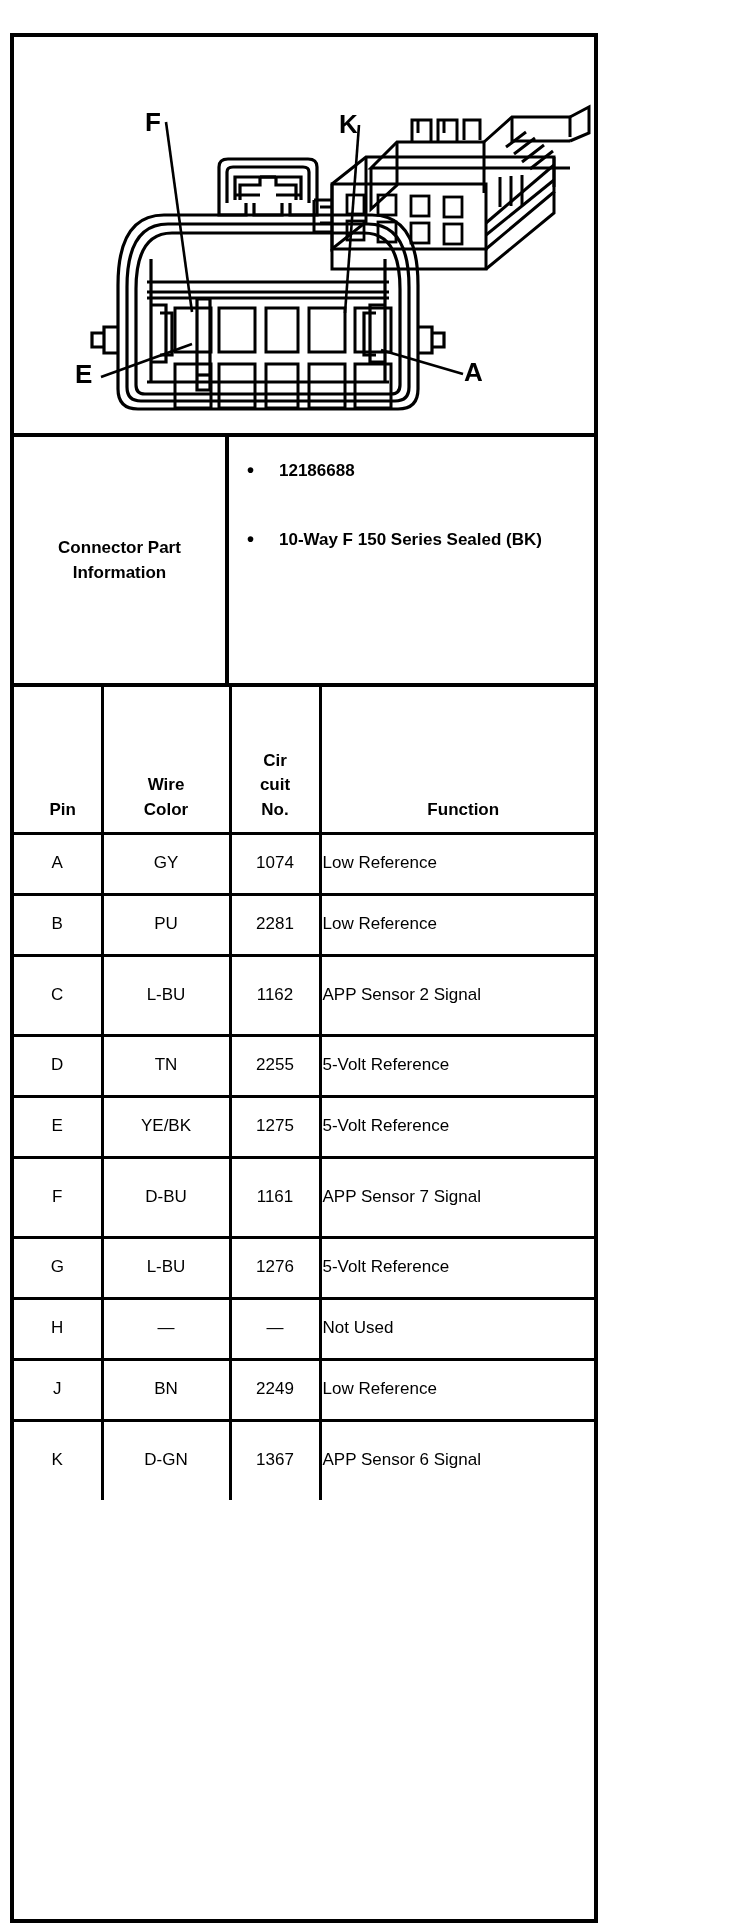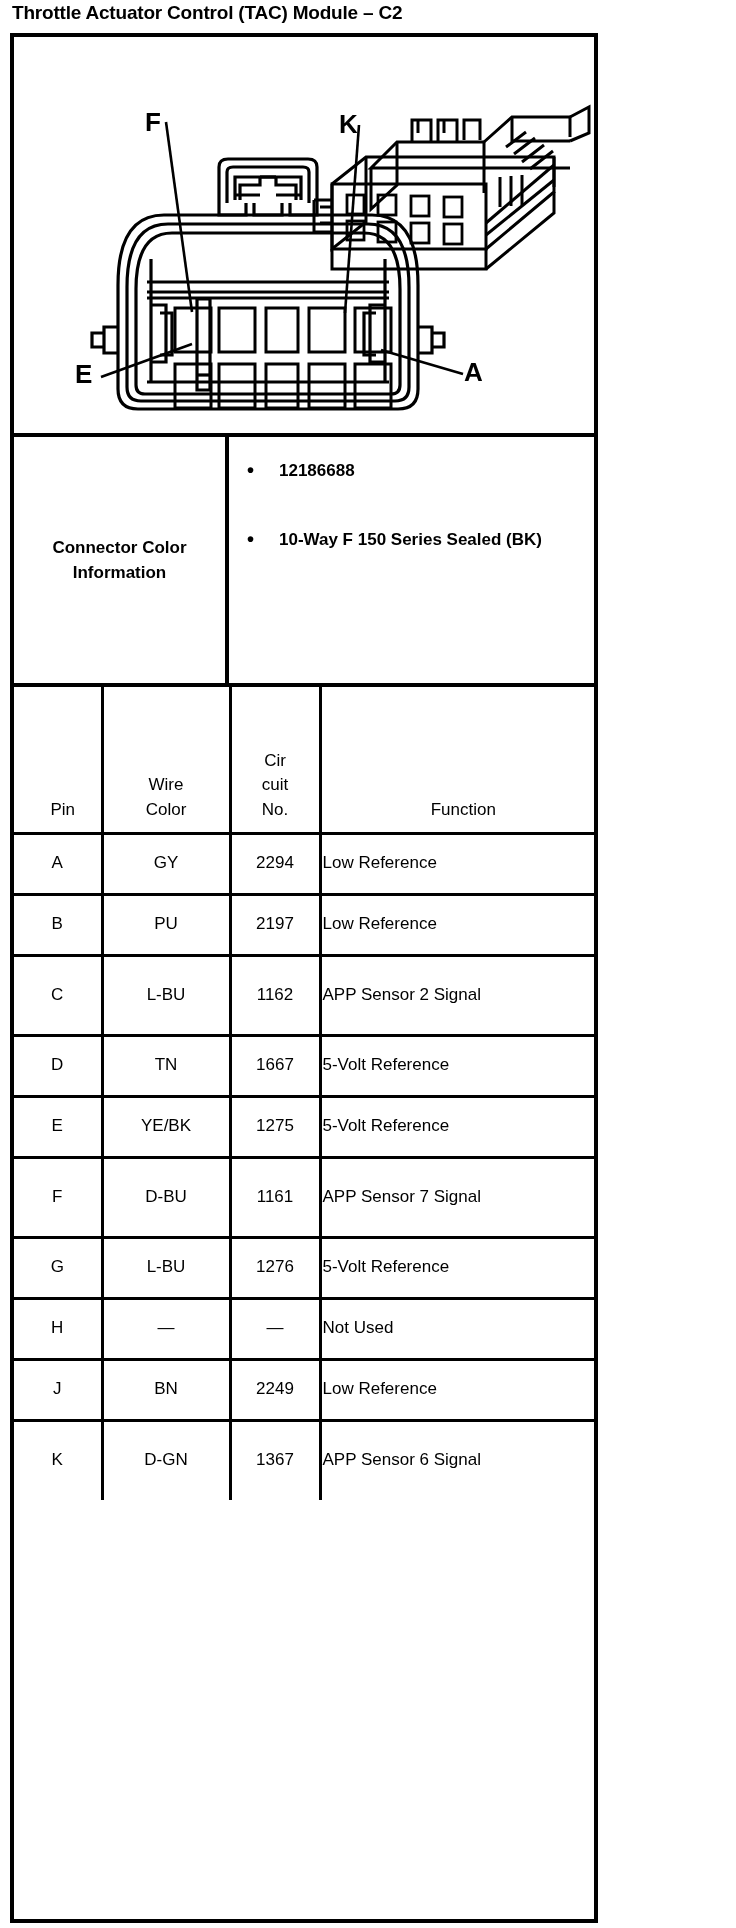--- a/index.html
+++ b/index.html
@@ -133,21 +133,21 @@
     border-bottom: 3px solid #000;
     box-sizing: border-box;
     font-size: 17px;
     vertical-align: middle;
   }
   table.pins th:last-child, table.pins td:last-child {
     border-right: none;
     margin-left: 40px;
   }
   table.pins thead th {
-    font-weight: normal;
+    font-weight: bold;
     text-align: center;
     height: 146px;
     vertical-align: bottom;
     padding-bottom: 9px;
     line-height: 1.45;
   }
   table.pins thead th.hdr-pin,
   table.pins thead th.hdr-func {
     vertical-align: bottom;
     padding-left: 12px;
@@ -160,21 +160,20 @@
   table.pins td.ctr { text-align: center; }
   table.pins td.fn  { text-align: left; }
   table.pins tr.tall td { height: 80px; }
   table.pins tbody tr:last-child td { border-bottom: none; }
 </style>
 </head>
 <body>
 
 <div class="page">
 
-  <div class="title">Throttle Actuator Control (TAC) Module – C2</div>
 
   <div class="frame">
 
     <div class="illus">
 
       <svg width="580" height="400" viewBox="0 0 580 400">
         <g fill="none" stroke="#000" stroke-width="3.2" stroke-linejoin="miter" stroke-linecap="butt">
 
           <g stroke-width="3">
 
@@ -285,21 +284,21 @@
         </g>
       </svg>
 
       <div class="calloutletter" style="left:131px; top:70px;">F</div>
       <div class="calloutletter" style="left:325px; top:72px;">K</div>
       <div class="calloutletter" style="left:61px; top:322px;">E</div>
       <div class="calloutletter" style="left:450px; top:320px;">A</div>
     </div>
 
     <div class="cpi">
-      <div class="cpi-label">Connector Color Information</div>
+      <div class="cpi-label">Connector Part Information</div>
       <div class="cpi-body">
         <div class="cpi-item">
           <span class="bullet">•</span>
           <span class="txt">12186688</span>
         </div>
         <div class="cpi-item">
           <span class="bullet">•</span>
           <span class="txt">10-Way F 150 Series Sealed (BK)</span>
         </div>
       </div>
@@ -325,39 +324,39 @@
               <span>cuit</span><br>
               <span>No.</span>
             </th>
             <th class="hdr-func">Function</th>
           </tr>
         </thead>
         <tbody>
             <tr>
               <td class="ctr">A</td>
               <td class="ctr">GY</td>
-              <td class="ctr">2294</td>
+              <td class="ctr">1074</td>
               <td class="fn">Low Reference</td>
             </tr>
             <tr>
               <td class="ctr">B</td>
               <td class="ctr">PU</td>
-              <td class="ctr">2197</td>
+              <td class="ctr">2281</td>
               <td class="fn">Low Reference</td>
             </tr>
             <tr class="tall">
               <td class="ctr">C</td>
               <td class="ctr">L-BU</td>
               <td class="ctr">1162</td>
               <td class="fn">APP Sensor 2 Signal</td>
             </tr>
             <tr>
               <td class="ctr">D</td>
               <td class="ctr">TN</td>
-              <td class="ctr">1667</td>
+              <td class="ctr">2255</td>
               <td class="fn">5-Volt Reference</td>
             </tr>
             <tr>
               <td class="ctr">E</td>
               <td class="ctr">YE/BK</td>
               <td class="ctr">1275</td>
               <td class="fn">5-Volt Reference</td>
             </tr>
             <tr class="tall">
               <td class="ctr">F</td>

